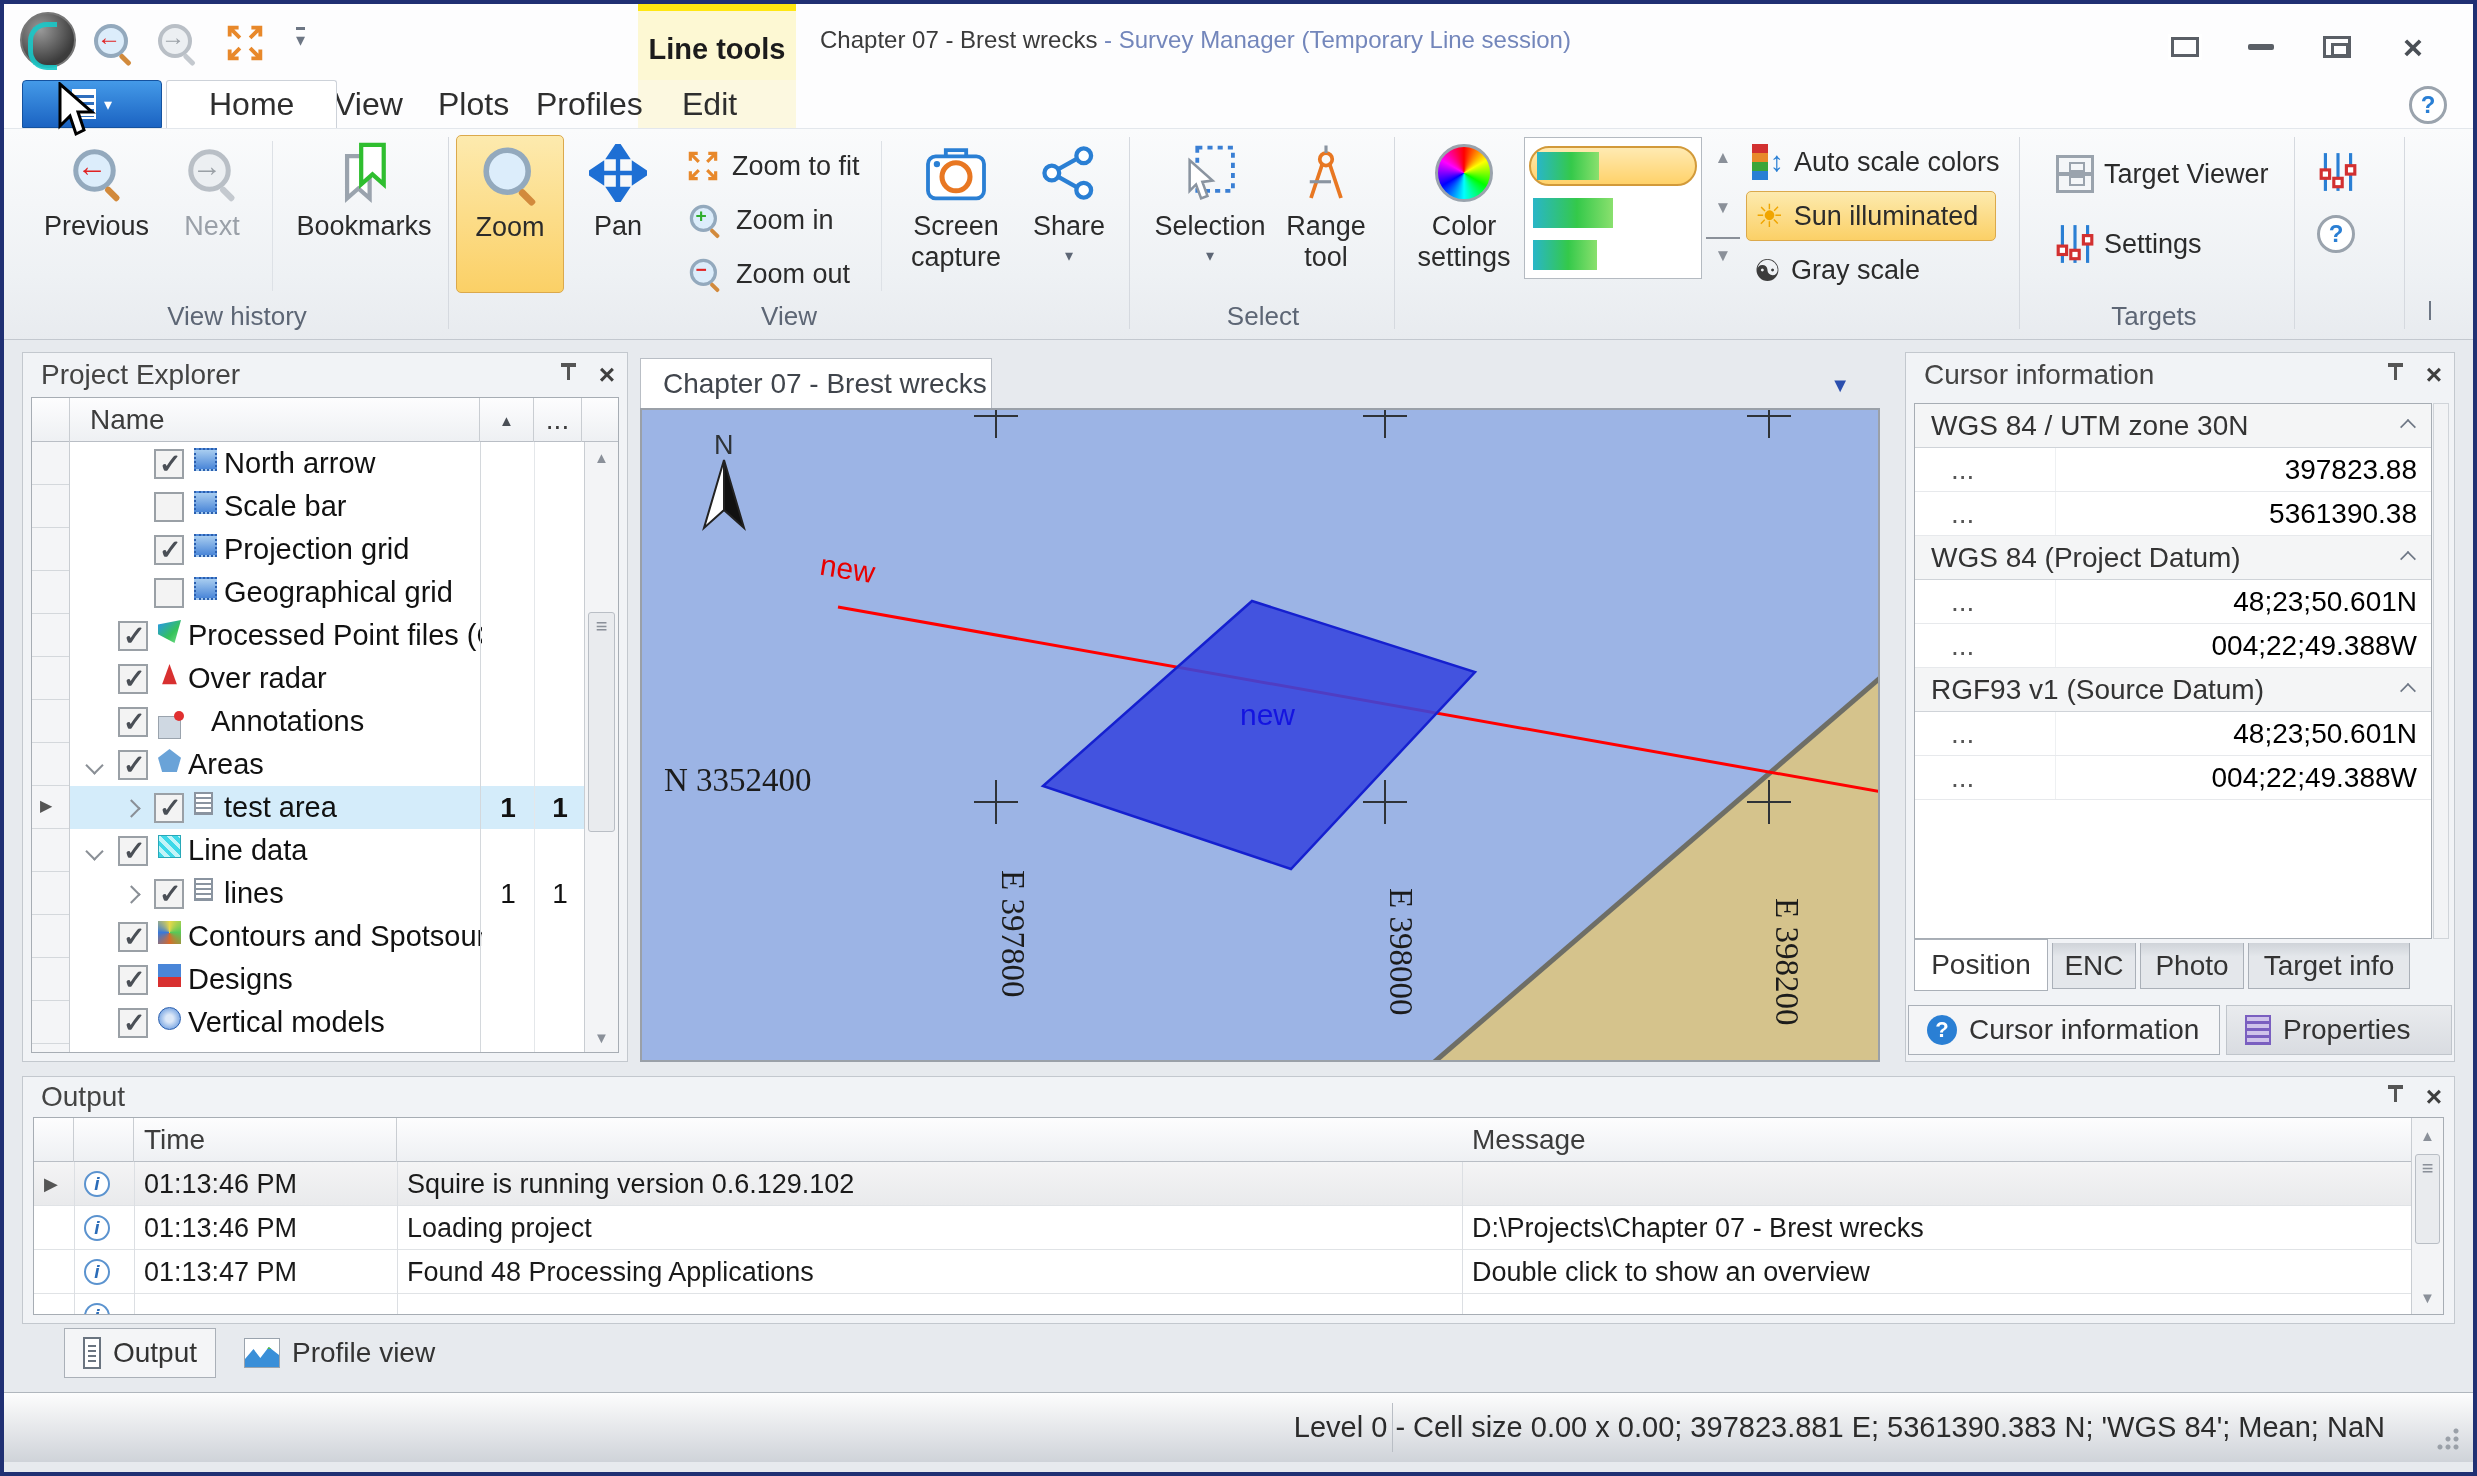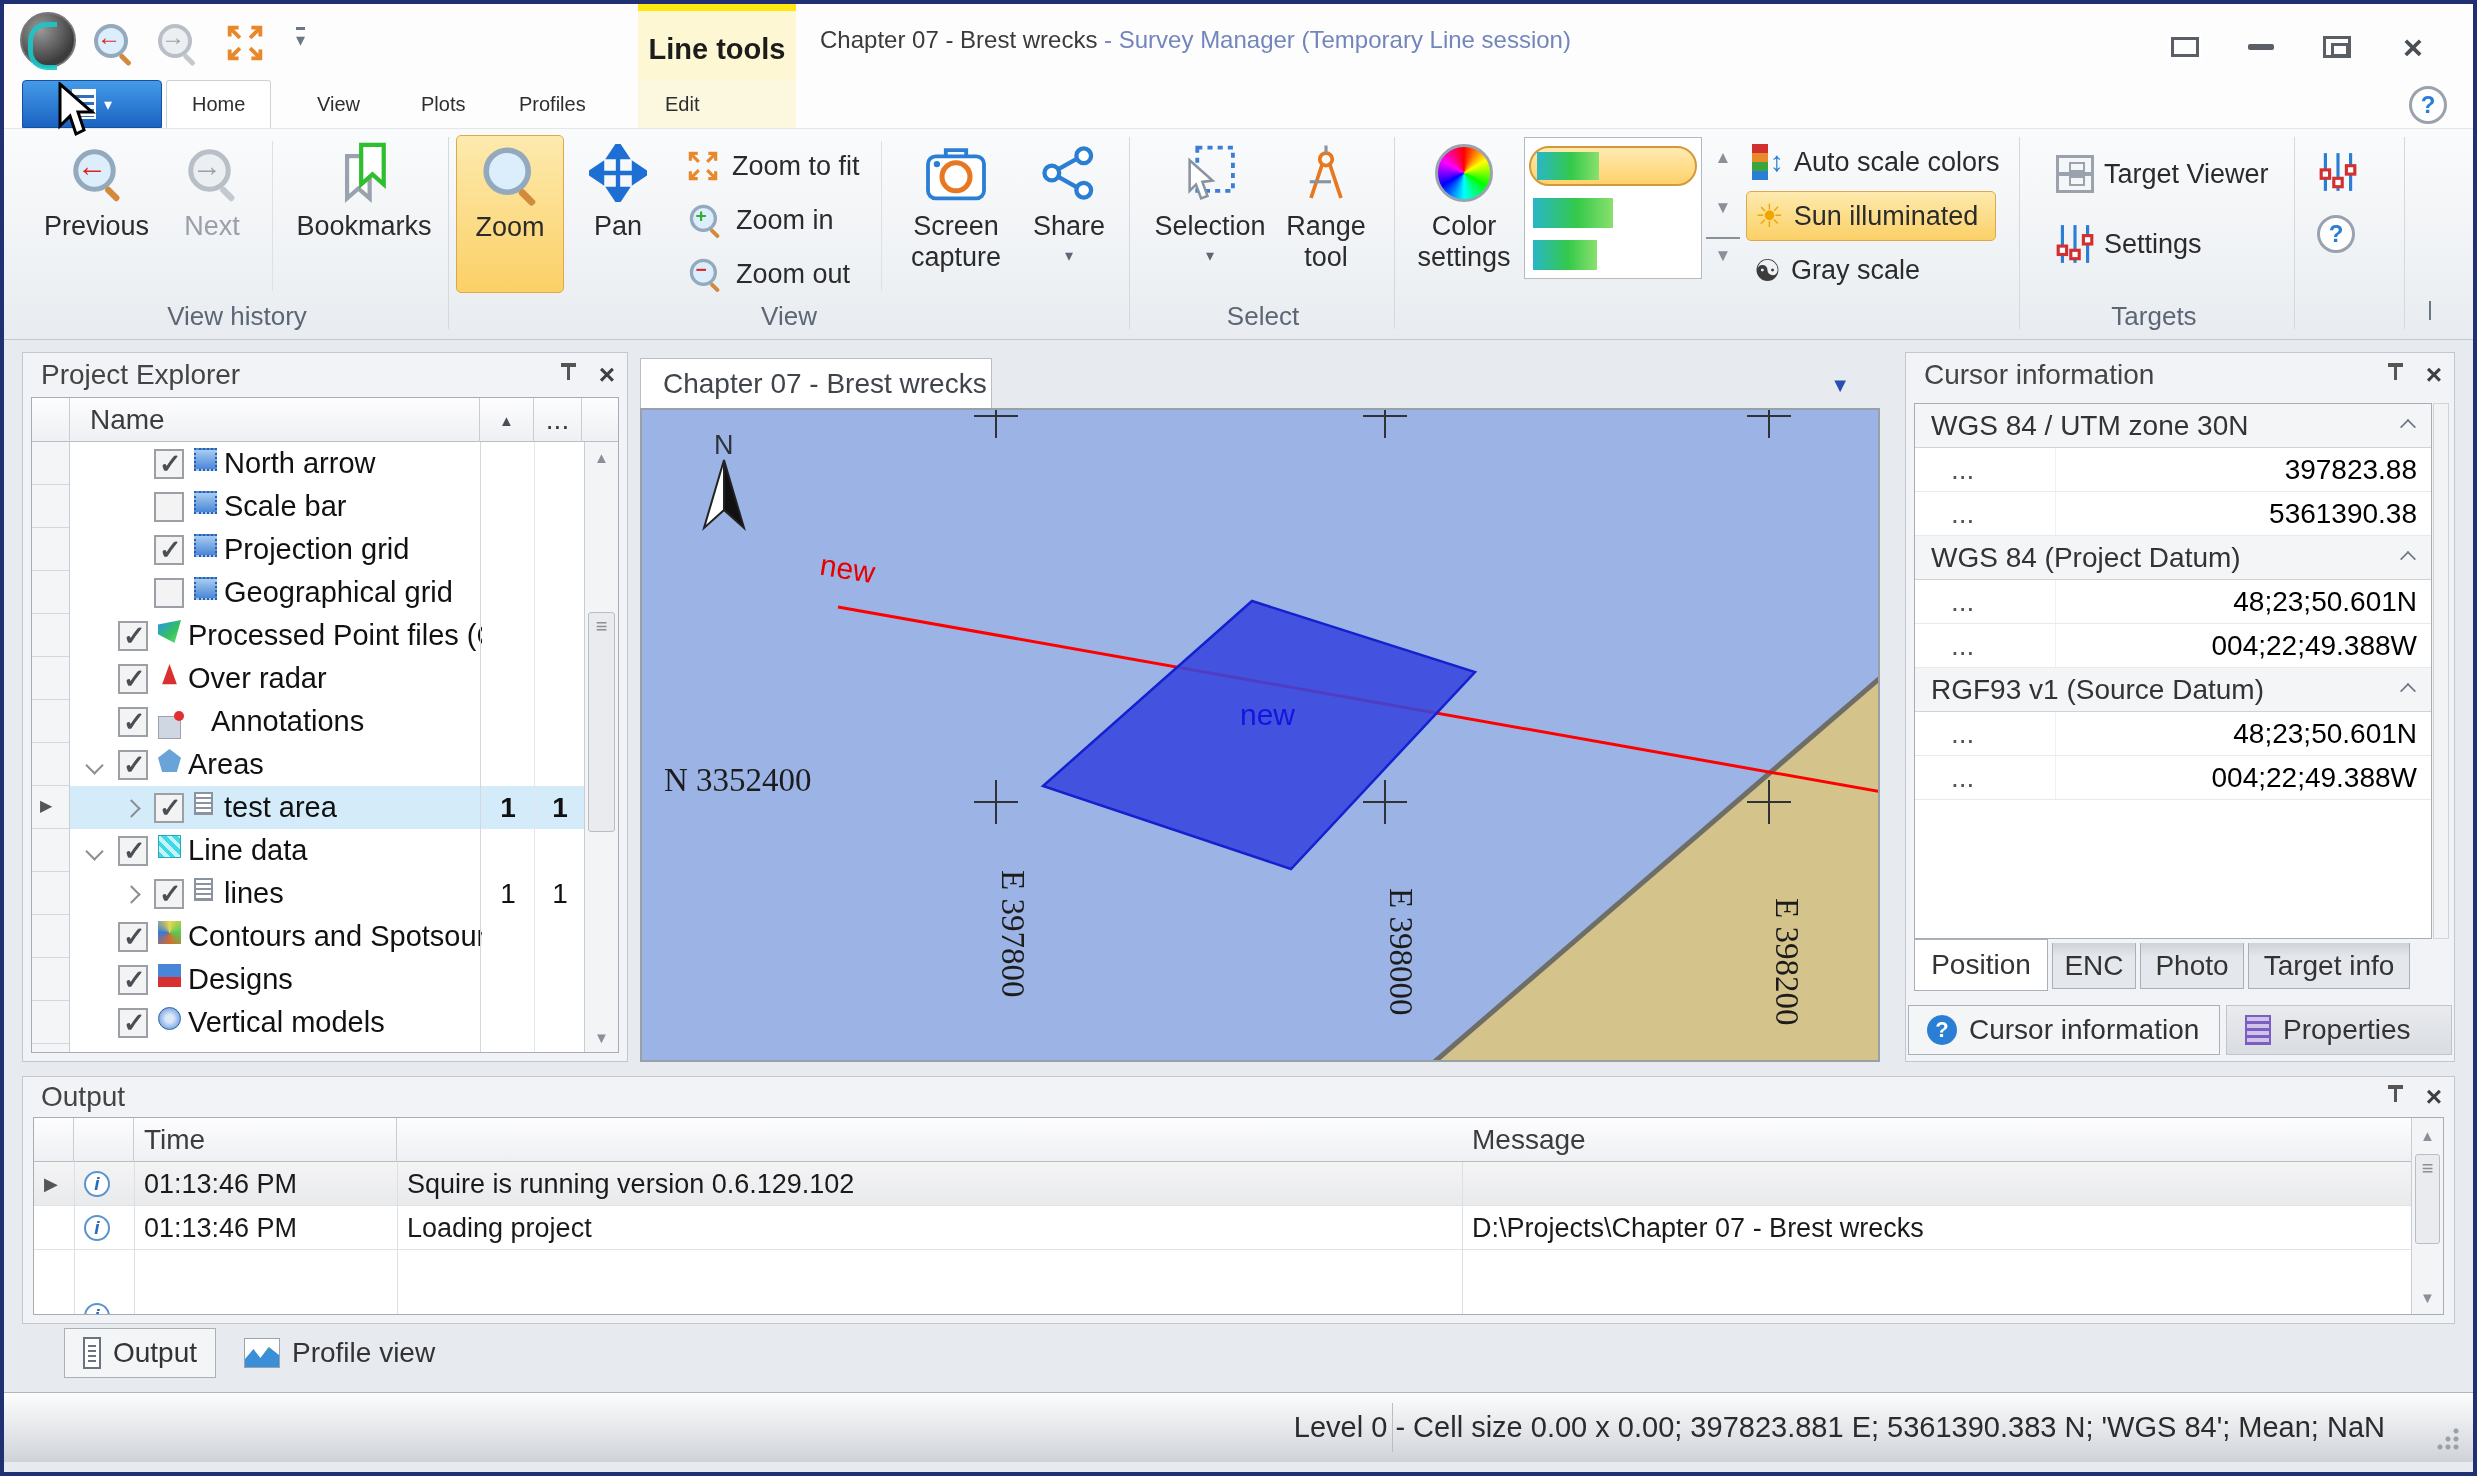--- a/index.html
+++ b/index.html
@@ -34,21 +34,21 @@
   .ic-rest::after { content:""; position:absolute; left:5px; top:4px; width:12px; height:8px; border:3px solid #5a5f66; }
   .ic-close { font-size:34px; font-weight:bold; color:#4a4f56; line-height:30px; }
   .cursor-arrow { position:absolute; left:56px; top:82px; z-index:100; }
 
   
   .tabrow { position:absolute; left:4px; top:80px; right:4px; height:48px; background:#fdfdfe; }
   .appmenu { position:absolute; left:18px; top:0; width:140px; height:48px; border-radius:4px 4px 0 0;
              background:linear-gradient(#449ae8,#1b63c2); border:1px solid #14529f; display:flex; align-items:center; justify-content:center; gap:8px; }
   .appmenu .doc { width:24px; height:30px; background:repeating-linear-gradient(#fff 0 4px,#2f6fbe 4px 7px); border:2px solid #fff; }
   .appmenu .dn { color:#fff; font-size:16px; }
-  .rtab { position:absolute; top:0; height:48px; padding:0 25px; font-size:20px; color:#2e2e2e; display:flex; align-items:center; }
+  .rtab { position:absolute; top:0; height:48px; padding:0 42px; font-size:32px; color:#2e2e2e; display:flex; align-items:center; }
   .rtab.active { background:#fff; border:1px solid #cdd2d9; border-bottom:none; border-radius:3px 3px 0 0; z-index:3; }
   .ctx-tabbg { position:absolute; left:634px; top:0; width:158px; height:48px; background:#fcf8e0; }
   .help-circle { position:absolute; right:26px; top:6px; width:38px; height:38px; border:3px solid #9aa3ad; border-radius:50%; color:#2a7fd4; font-weight:bold; font-size:24px; display:flex; align-items:center; justify-content:center; background:#fff; }
 
   
   .ribbon { position:absolute; left:4px; top:128px; right:4px; height:212px;
             background:linear-gradient(#fafbfc,#eef1f4 70%,#e8ebef); border-top:1px solid #e3e7ec; border-bottom:1px solid #c3c8cf; }
   .gsep { position:absolute; top:8px; height:192px; width:1px; background:#d5d9df; }
   .isep { position:absolute; top:12px; height:150px; width:1px; background:#dde1e6; }
   .glabel { position:absolute; top:172px; height:30px; font-size:26px; color:#5d6675; text-align:center; }
@@ -722,20 +722,29 @@
     </div>
     <div class="orow" style="top:88px;">
       <span class="ocell" style="left:0;width:40px;"></span>
       <span class="ocell" style="left:40px;width:60px;">
           <span class="info-i"></span>
         </span>
       <span class="ocell" style="left:100px;width:263px;">01:13:46 PM</span>
       <span class="ocell" style="left:363px;width:1065px;">Loading project</span>
       <span class="ocell" style="left:1428px;width:950px;">D:\Projects\Chapter 07 - Brest wrecks</span>
     </div>
+    <div class="orow" style="top:132px;">
+      <span class="ocell" style="left:0;width:40px;"></span>
+      <span class="ocell" style="left:40px;width:60px;">
+          <span class="info-i"></span>
+        </span>
+      <span class="ocell" style="left:100px;width:263px;">01:13:47 PM</span>
+      <span class="ocell" style="left:363px;width:1065px;">Found 48 Processing Applications</span>
+      <span class="ocell" style="left:1428px;width:950px;">Double click to show an overview</span>
+    </div>
     <div class="orow" style="top:176px;">
       <span class="ocell" style="left:40px;width:60px;">
           <span class="info-i"></span>
         </span>
     </div>
     <div class="oline" style="left:40px;"></div>
       <div class="oline" style="left:100px;"></div>
     <div class="oline" style="left:363px;"></div>
       <div class="oline" style="left:1428px;"></div>
     <div class="vscroll" style="width:32px;top:0;">

